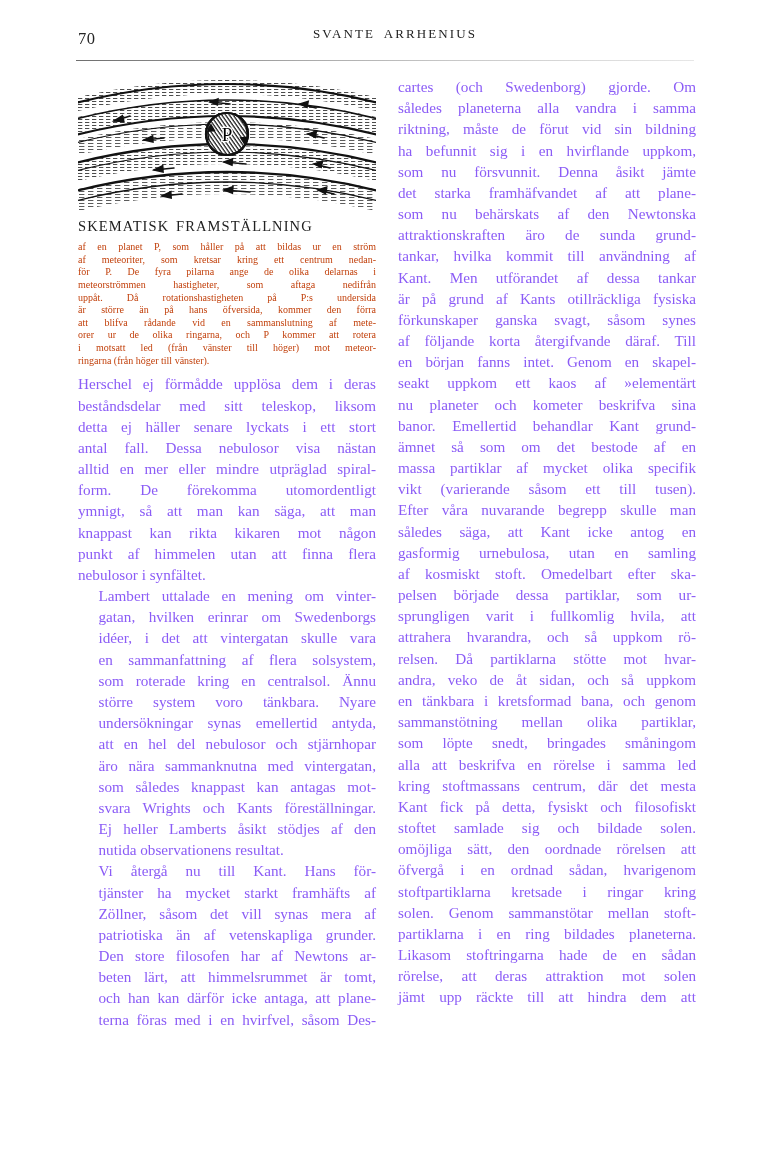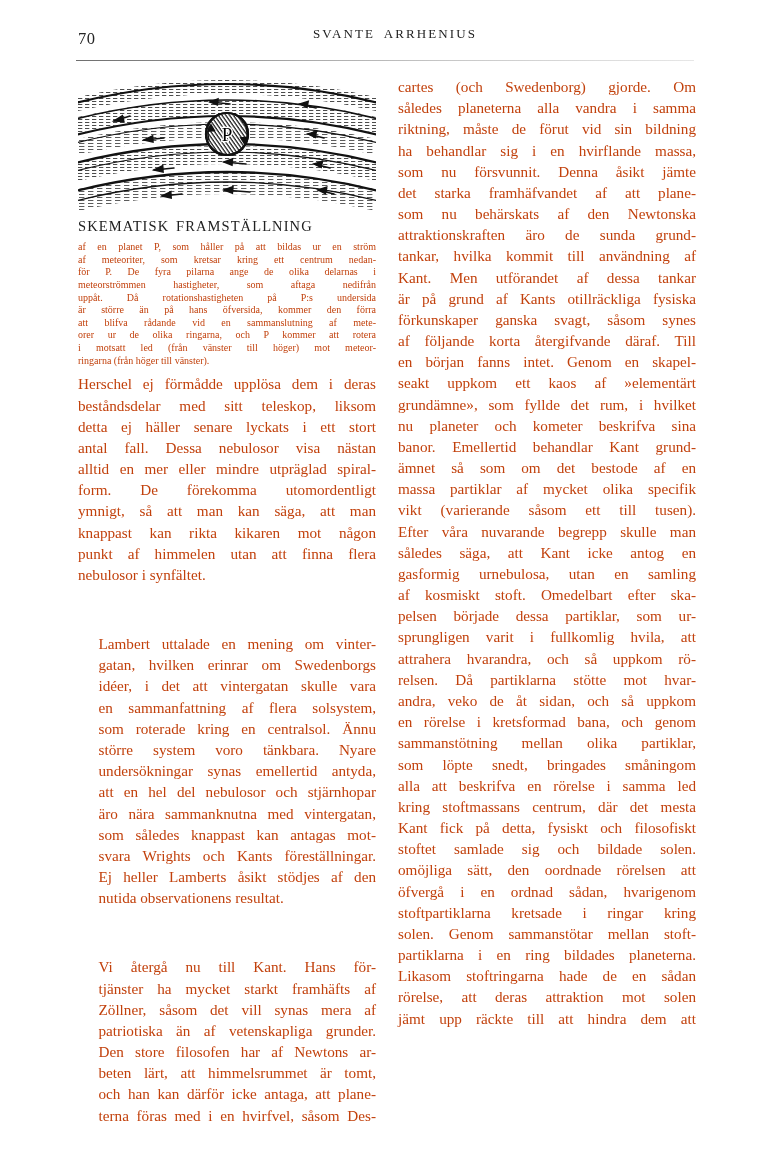--- a/index.html
+++ b/index.html
@@ -101,26 +101,25 @@
     hyphens: manual;
   }
 
   
   .bodytext p {
     margin: 0;
     font-size: 15.2px;
     line-height: 1.393;
     text-align: justify;
     text-align-last: justify;
-    color: #c2410c;
+    color: #8b5cf6;
     hyphens: manual;
   }
   .bodytext p.indent {
     text-indent: 1.35em;
-    margin-top: 48px;
   }
   
   .jline {
     display: block;
     text-align: justify;
     text-align-last: justify;
     white-space: nowrap;
   }
   .jline.free {
     text-align-last: left;
@@ -292,48 +291,47 @@
         </p>
       </div>
     </div>
 
     <div class="col">
       <div class="bodytext">
         <p>
           <span class="jline">cartes (och Swedenborg) gjorde.   Om</span>
           <span class="jline">således planeterna alla vandra i samma</span>
           <span class="jline">riktning, måste de förut vid sin bildning</span>
-          <span class="jline">ha behandlar sig i en hvirflande massa,</span>
+          <span class="jline">ha befunnit sig i en hvirflande uppkom,</span>
           <span class="jline">som nu försvunnit.  Denna åsikt jämte</span>
           <span class="jline">det starka framhäfvandet af att plane-</span>
           <span class="jline">som nu behärskats af den Newtonska</span>
           <span class="jline">attraktionskraften äro de sunda grund-</span>
           <span class="jline">tankar, hvilka kommit till användning af</span>
           <span class="jline">Kant.   Men utförandet af dessa tankar</span>
           <span class="jline">är på grund af Kants otillräckliga fysiska</span>
           <span class="jline">förkunskaper ganska svagt, såsom synes</span>
           <span class="jline">af följande korta återgifvande däraf. Till</span>
           <span class="jline">en början fanns intet. Genom en skapel-</span>
           <span class="jline">seakt uppkom ett kaos af »elementärt</span>
-          <span class="jline">grundämne», som fyllde det rum, i hvilket</span>
           <span class="jline">nu planeter och kometer beskrifva sina</span>
           <span class="jline">banor. Emellertid behandlar Kant grund-</span>
           <span class="jline">ämnet så som om det bestode af en</span>
           <span class="jline">massa partiklar af mycket olika specifik</span>
           <span class="jline">vikt (varierande såsom ett till tusen).</span>
           <span class="jline">Efter våra nuvarande begrepp skulle man</span>
           <span class="jline">således säga, att Kant icke antog en</span>
           <span class="jline">gasformig urnebulosa, utan en samling</span>
           <span class="jline">af kosmiskt stoft. Omedelbart efter ska-</span>
           <span class="jline">pelsen började dessa partiklar, som ur-</span>
           <span class="jline">sprungligen varit i fullkomlig hvila, att</span>
           <span class="jline">attrahera hvarandra, och så uppkom rö-</span>
           <span class="jline">relsen.  Då partiklarna stötte mot hvar-</span>
           <span class="jline">andra, veko de åt sidan, och så uppkom</span>
-          <span class="jline">en rörelse i kretsformad bana, och genom</span>
+          <span class="jline">en tänkbara i kretsformad bana, och genom</span>
           <span class="jline">sammanstötning mellan olika partiklar,</span>
           <span class="jline">som löpte snedt, bringades småningom</span>
           <span class="jline">alla att beskrifva en rörelse i samma led</span>
           <span class="jline">kring stoftmassans centrum, där det mesta</span>
           <span class="jline">Kant fick på detta, fysiskt och filosofiskt</span>
           <span class="jline">stoftet samlade sig och bildade solen.</span>
           <span class="jline">omöjliga sätt, den oordnade rörelsen att</span>
           <span class="jline">öfvergå i en ordnad sådan, hvarigenom</span>
           <span class="jline">stoftpartiklarna kretsade i ringar kring</span>
           <span class="jline">solen. Genom sammanstötar mellan stoft-</span>

